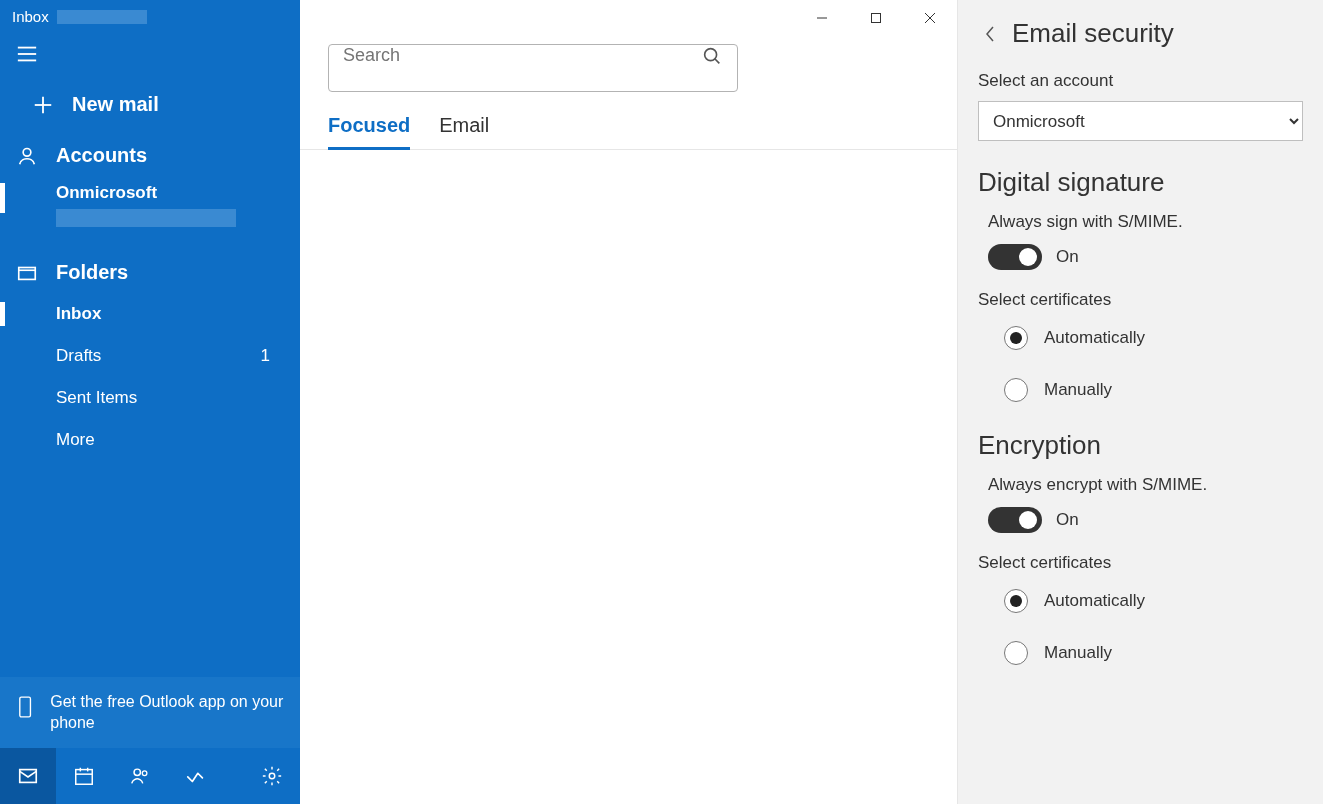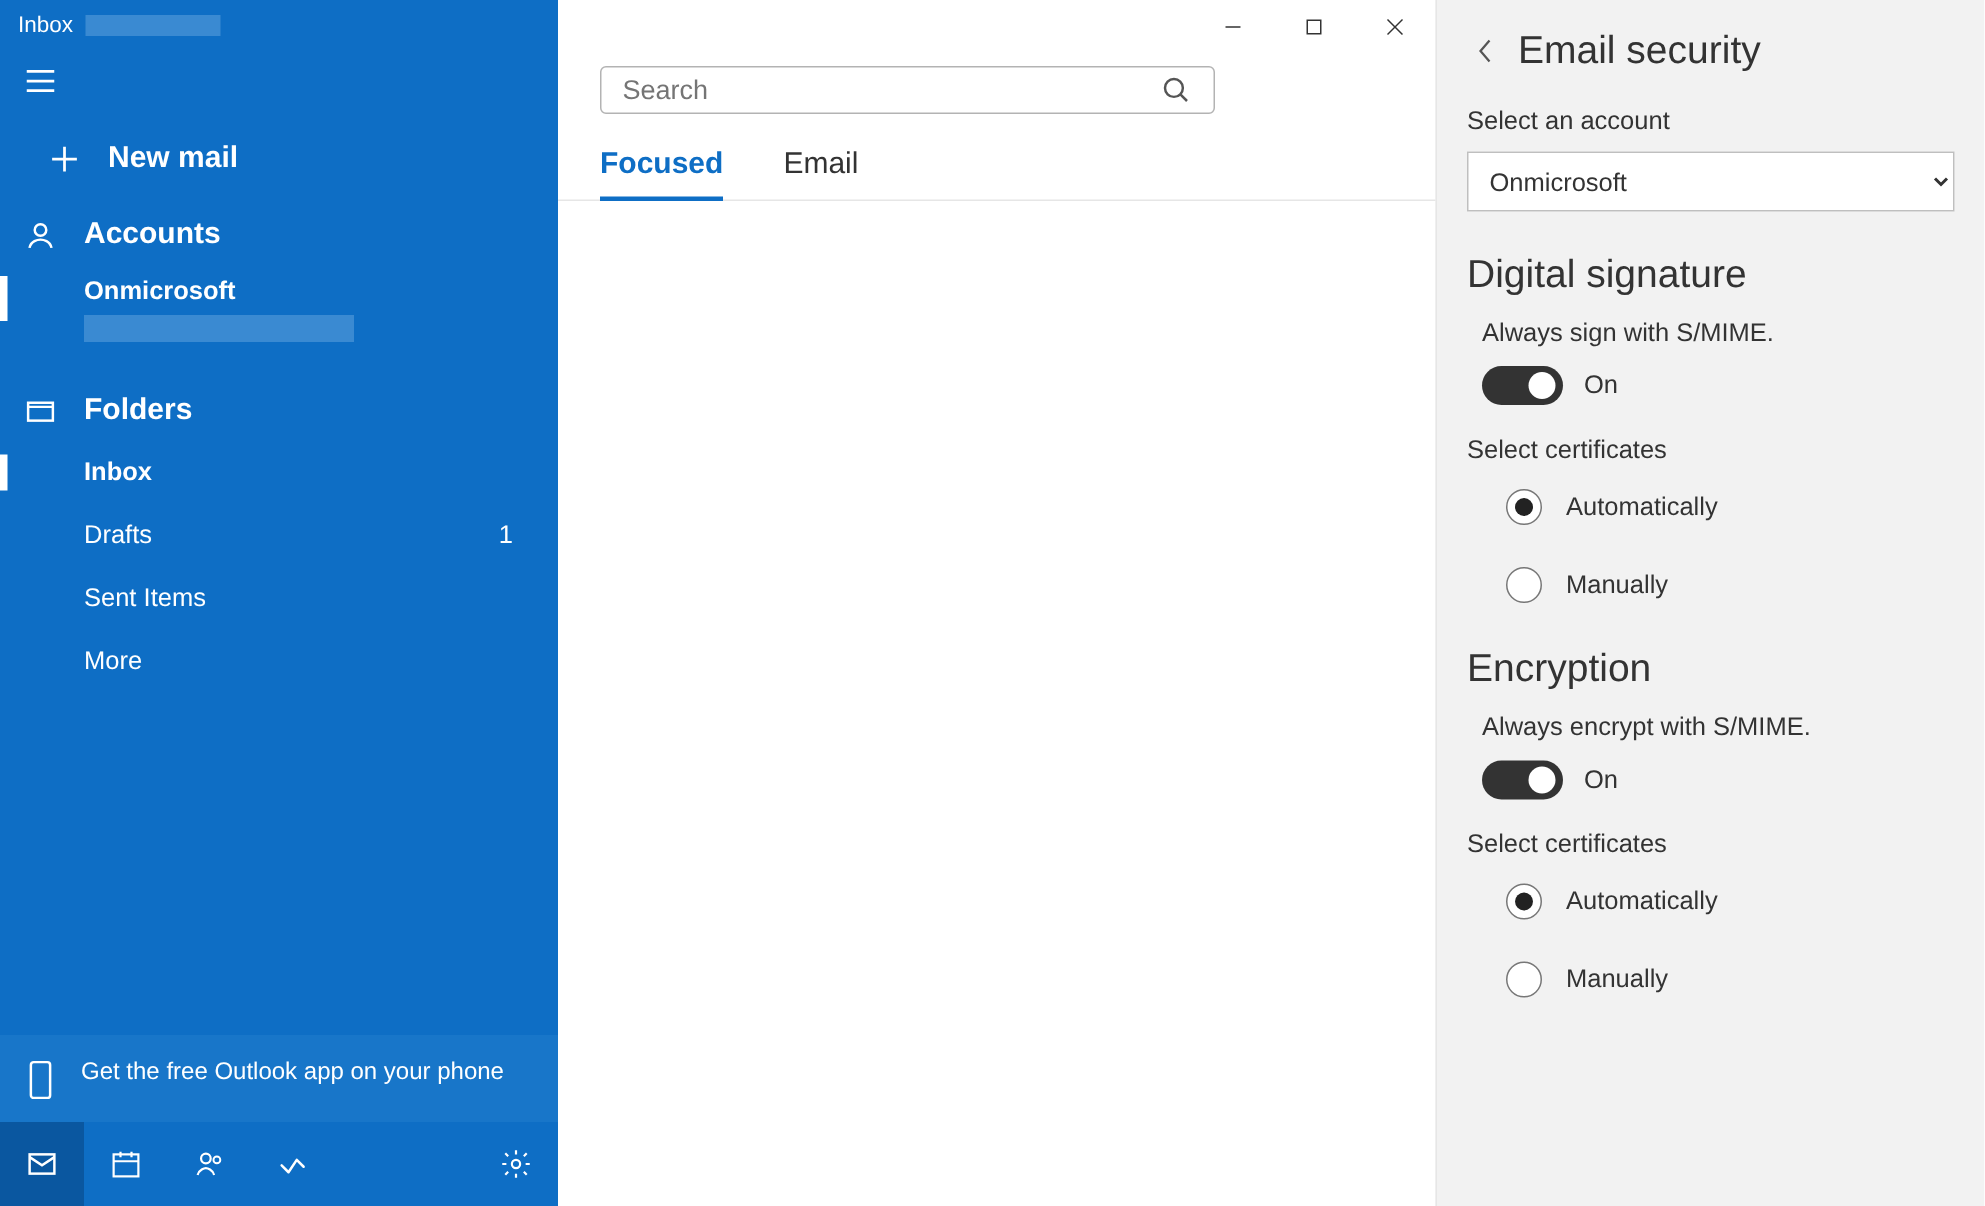--- a/index.html
+++ b/index.html
@@ -1,20 +1,20 @@
 <!DOCTYPE html>
 <html><head>
 <meta charset="utf-8">
 <style>
   * { box-sizing: border-box; margin: 0; padding: 0; font-family: "Segoe UI", Tahoma, sans-serif; }
   html, body { width: 1323px; height: 804px; overflow: hidden; background: #fff; }
   .app { display: flex; width: 100%; height: 100%; }
 
   
-  .sidebar { width: 372px; background: #0e6ec5; color: #fff; display: flex; flex-direction: column; position: relative; }
+  .sidebar { width: 300px; background: #0e6ec5; color: #fff; display: flex; flex-direction: column; position: relative; }
   .sidebar-title { font-size: 15px; padding: 8px 12px 8px 12px; color: #fff; font-weight: 400; display: flex; align-items: center; gap: 8px; }
   .sidebar-title .redacted { width: 90px; height: 14px; background: #3a8ad2; }
   .hamburger { padding: 10px 16px 14px 16px; cursor: pointer; }
   .hamburger svg { width: 22px; height: 22px; stroke: #fff; }
   .new-mail { display: flex; align-items: center; gap: 18px; padding: 10px 16px 18px 32px; cursor: pointer; }
   .new-mail svg { width: 22px; height: 22px; stroke: #fff; }
   .new-mail span { font-size: 20px; font-weight: 600; }
 
   .section-header { display: flex; align-items: flex-end; gap: 18px; padding: 10px 16px 10px 16px; }
   .section-header svg { width: 22px; height: 22px; stroke: #fff; fill: none; }
@@ -42,25 +42,25 @@
   .bottom-btn svg { width: 22px; height: 22px; stroke: #fff; fill: none; }
   .bottom-bar .bottom-spacer { flex: 1; }
 
   
   .main { flex: 1; display: flex; flex-direction: column; position: relative; }
   .window-controls { position: absolute; top: 0; right: 0; display: flex; }
   .win-btn { width: 54px; height: 36px; display: flex; align-items: center; justify-content: center; cursor: pointer; }
   .win-btn svg { width: 12px; height: 12px; stroke: #333; stroke-width: 1; fill: none; }
 
   .search-wrap { padding: 44px 28px 10px 28px; }
-  .search { width: 410px; height: 32px; border: 1.5px solid #b3b3b3; border-radius: 4px; display: flex; align-items: center; padding: 0 14px; color: #666; }
+  .search { width: 410px; height: 48px; border: 1.5px solid #b3b3b3; border-radius: 4px; display: flex; align-items: flex-start; padding: 0 14px; color: #666; }
   .search input { flex: 1; border: none; outline: none; font-size: 18px; color: #555; background: transparent; }
   .search svg { width: 22px; height: 22px; stroke: #555; fill: none; }
 
-  .tabs { display: flex; gap: 40px; padding: 12px 28px 0 28px; border-bottom: 1px solid #e6e6e6; }
+  .tabs { display: flex; gap: 29px; padding: 12px 28px 0 28px; border-bottom: 1px solid #e6e6e6; }
   .tab { font-size: 20px; color: #333; padding-bottom: 12px; cursor: pointer; position: relative; }
   .tab.active { color: #0e6ec5; font-weight: 600; }
   .tab.active::after { content: ""; position: absolute; left: 0; right: 0; bottom: -1px; height: 3px; background: #0e6ec5; }
 
   
   .settings { width: 366px; background: #f2f2f2; padding: 18px 20px 18px 20px; overflow-y: auto; border-left: 1px solid #e6e6e6; }
   .settings-header { display: flex; align-items: center; gap: 10px; margin-bottom: 22px; }
   .settings-header .back { width: 24px; height: 24px; display: flex; align-items: center; justify-content: center; cursor: pointer; }
   .settings-header .back svg { width: 10px; height: 16px; stroke: #555; fill: none; stroke-width: 1.5; }
   .settings-header h1 { font-size: 26px; font-weight: 400; color: #333; }

